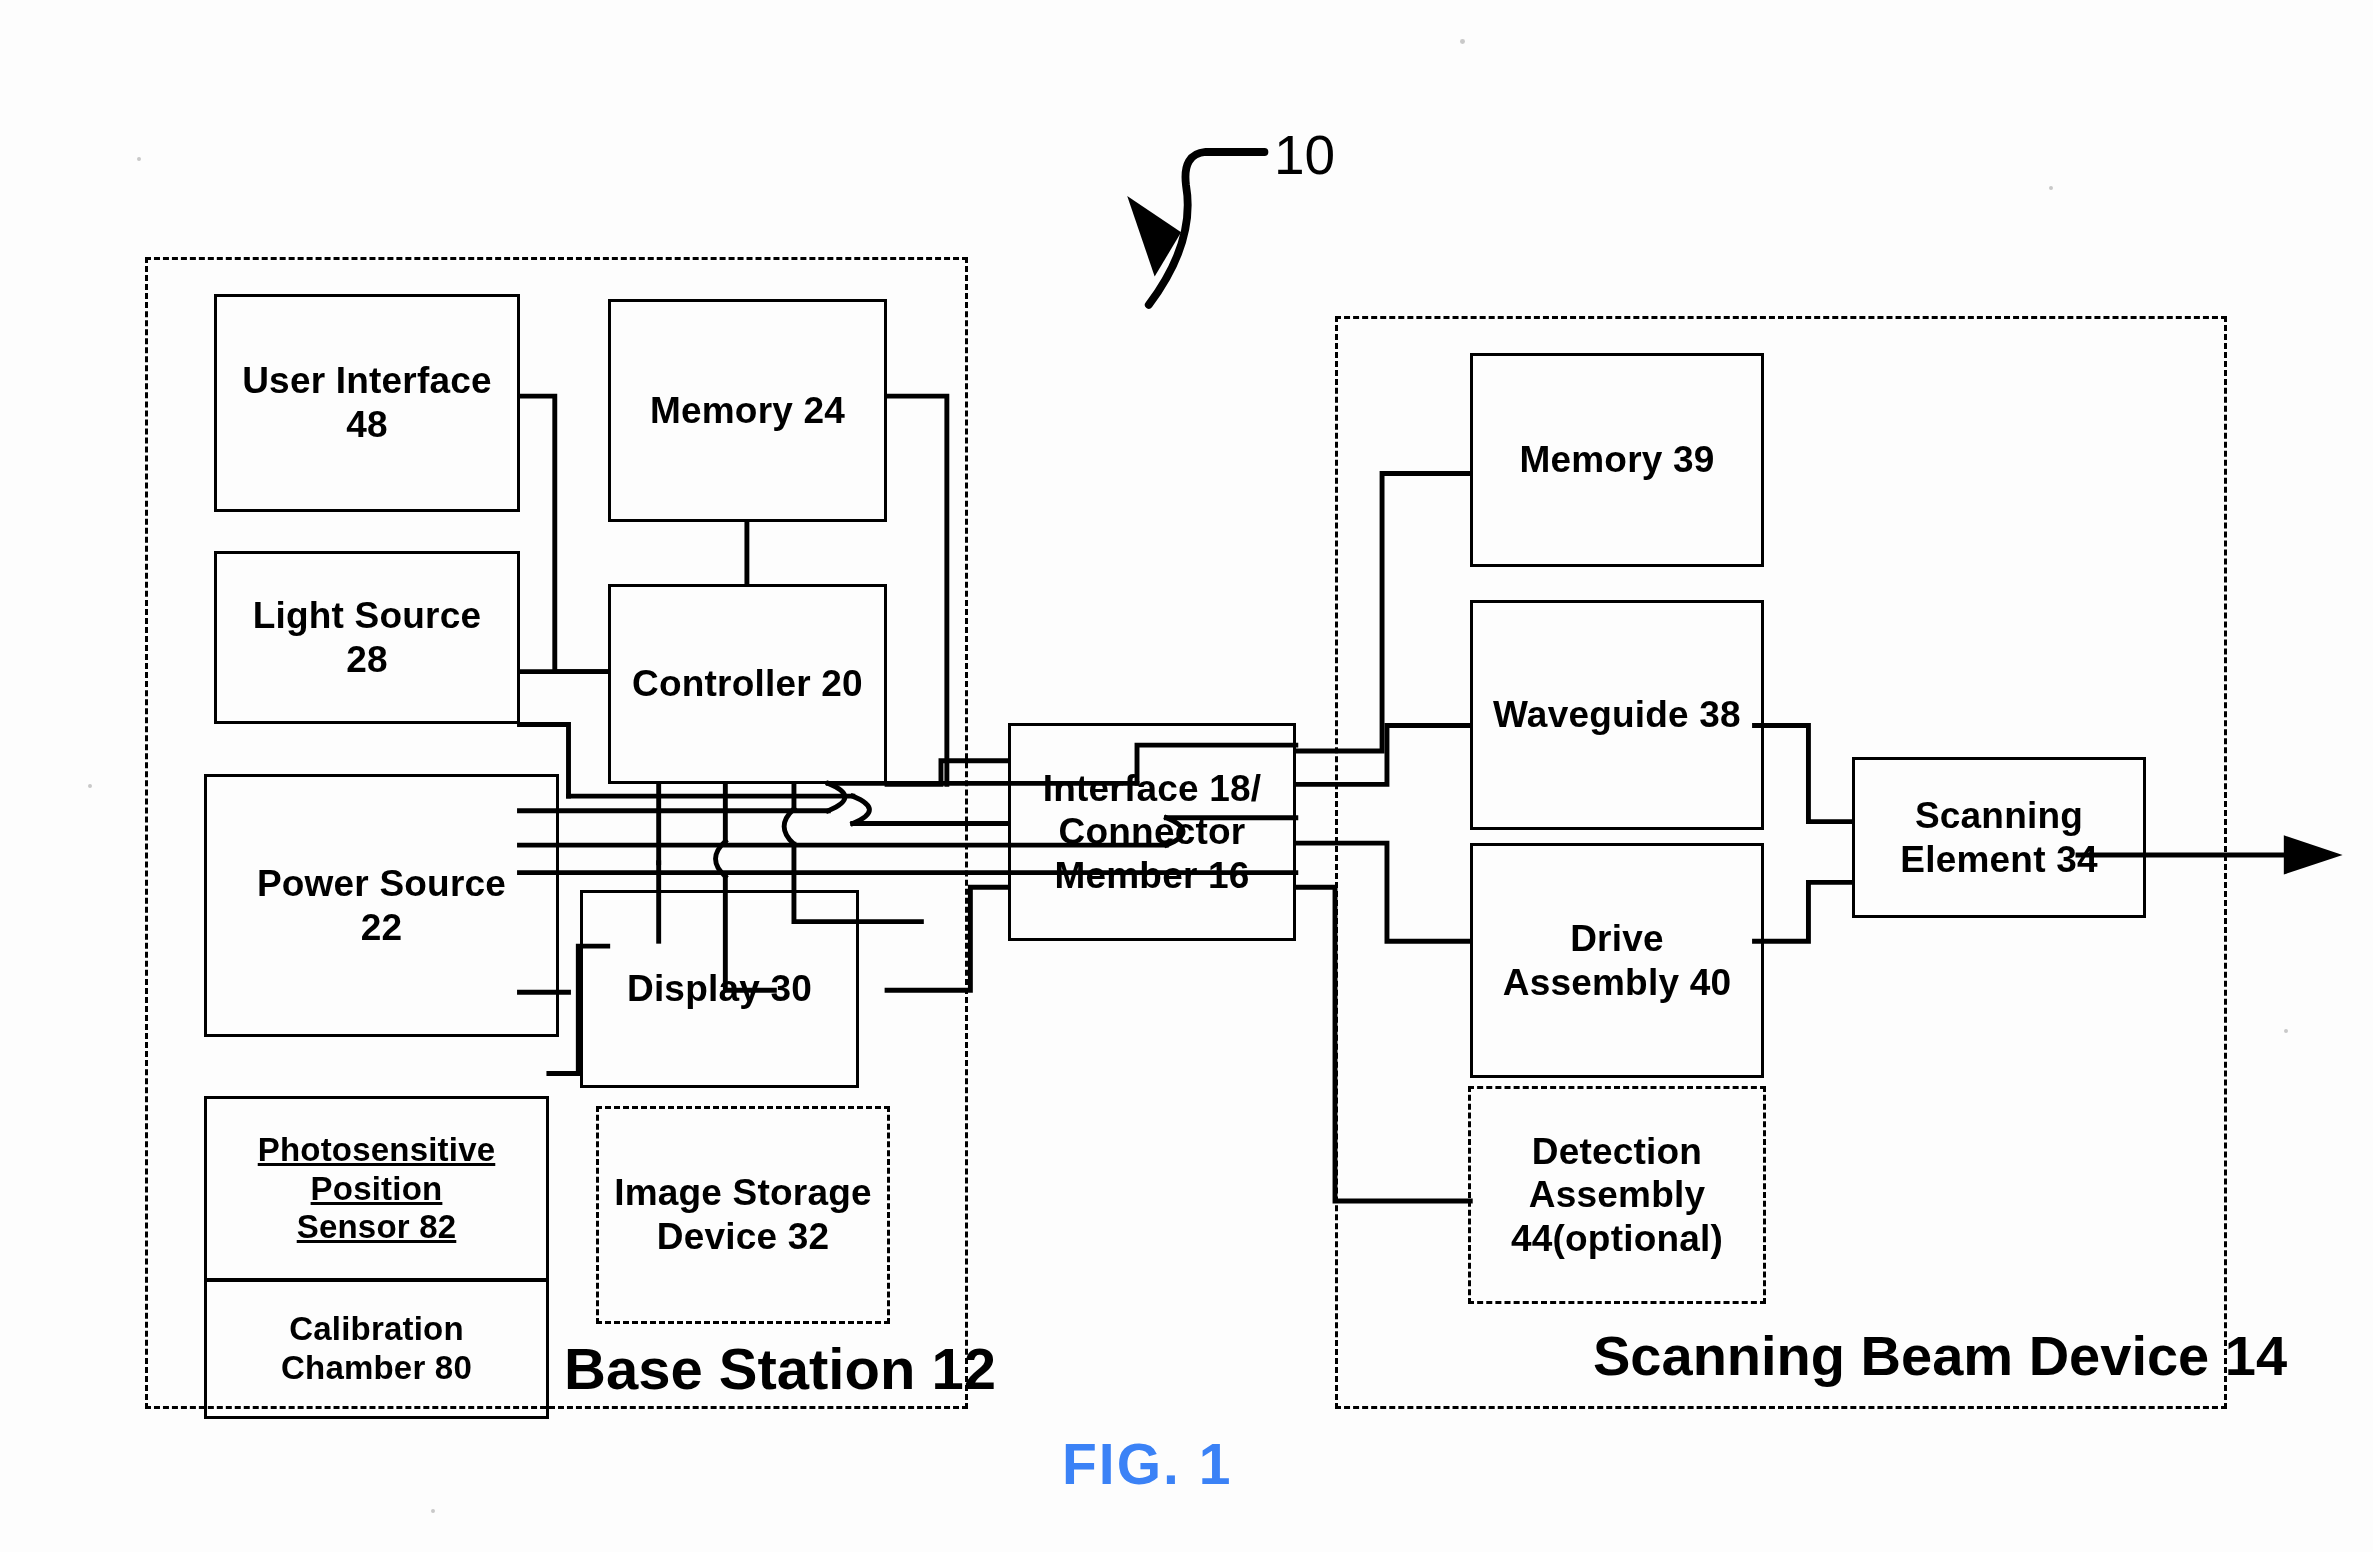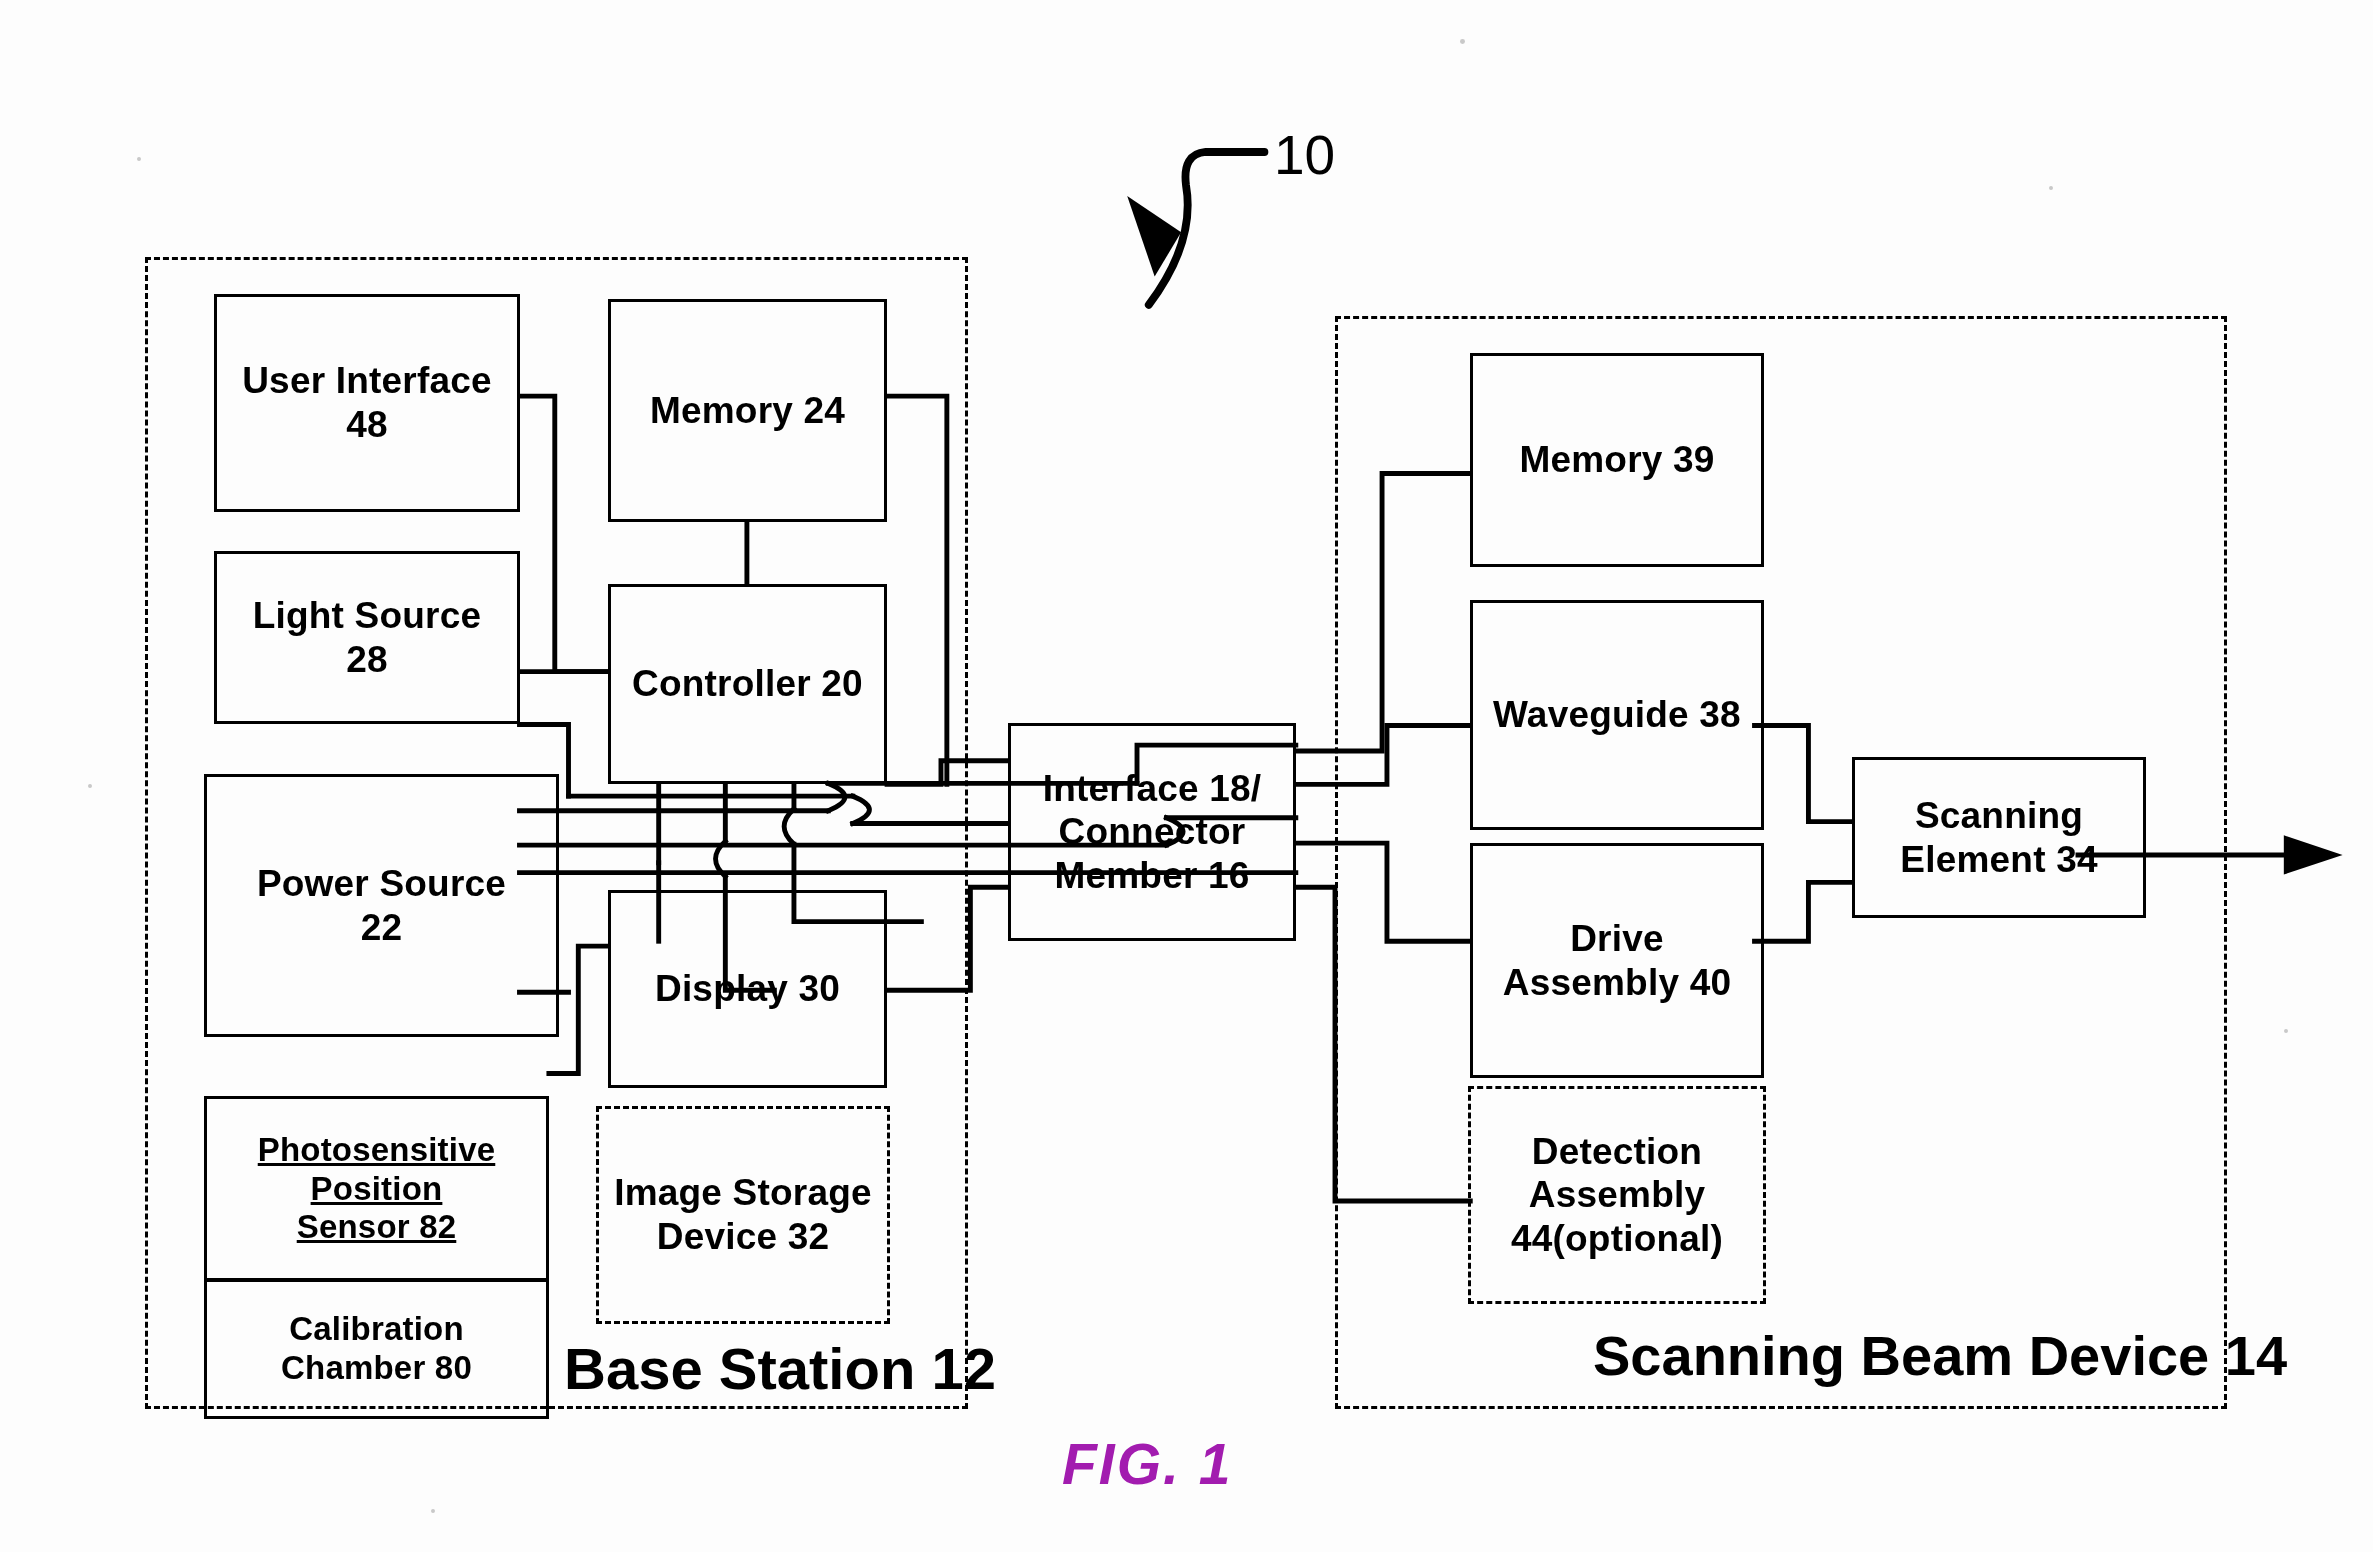--- a/index.html
+++ b/index.html
@@ -48,25 +48,24 @@
     white-space: nowrap;
     text-align: center;
   }
   .group-box {
     position: absolute;
     box-sizing: border-box;
     border: 3.9px dashed #000;
   }
   .fig-caption {
     position: absolute;
-    color: #a21caf;
+    color: #3b82f6;
     font-weight: 700;
     letter-spacing: 2px;
     white-space: nowrap;
-    font-style: italic;
   }
   .speck {
     position: absolute;
     background: #c9c9c9;
     border-radius: 50%;
   }
 </style>
 </head>
 <body>
 
@@ -167,21 +166,21 @@
   </div>
 
   <div class="node solid" style="left:608px; top:299px; width:279px; height:223px; font-size:37px;">
     <span class="node-label">Memory 24</span>
   </div>
 
   <div class="node solid" style="left:608px; top:584px; width:279px; height:200px; font-size:37px;">
     <span class="node-label">Controller 20</span>
   </div>
 
-  <div class="node solid" style="left:608px; top:890px; width:279px; height:198px; font-size:37px;">
+  <div class="node solid" style="left:580px; top:890px; width:279px; height:198px; font-size:37px;">
     <span class="node-label">Display 30</span>
   </div>
 
   <div class="node dashed" style="left:596px; top:1106px; width:294px; height:218px; font-size:37px;">
     <span class="node-label">Image Storage
 Device 32</span>
   </div>
 
   <div class="free-label" style="left:564px; top:1335px; font-size:58px;">Base Station 12</div>
 

